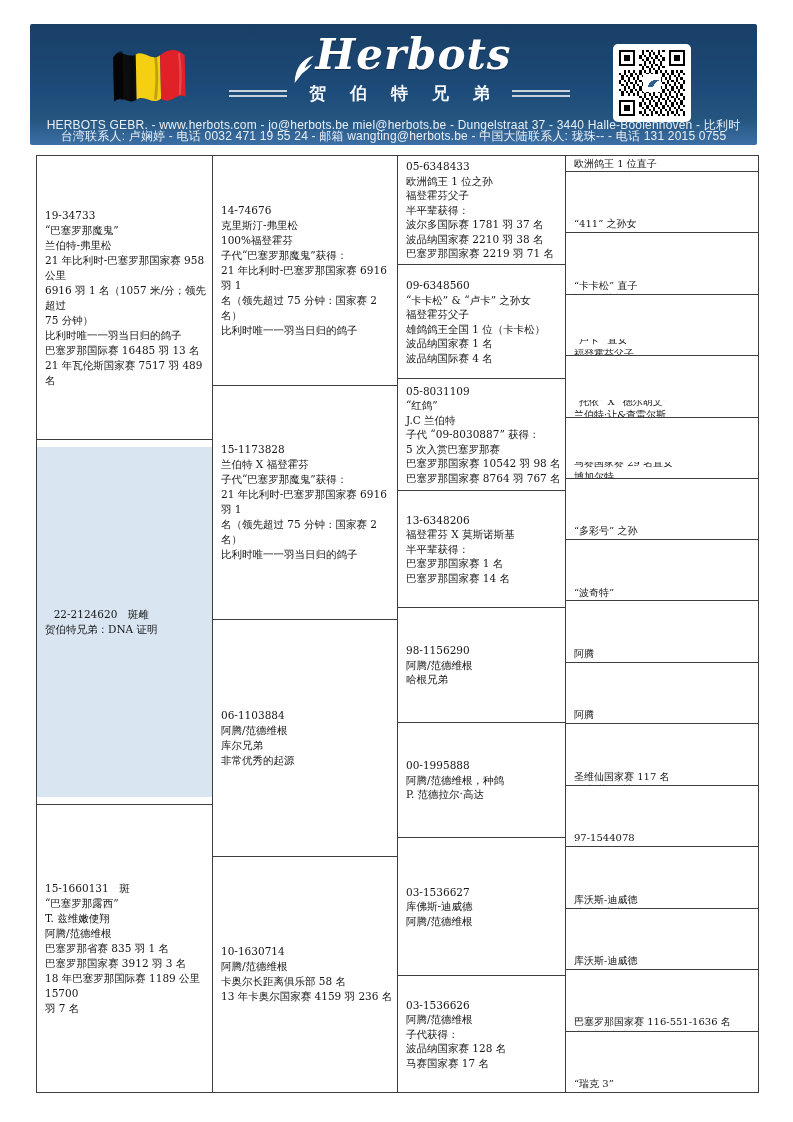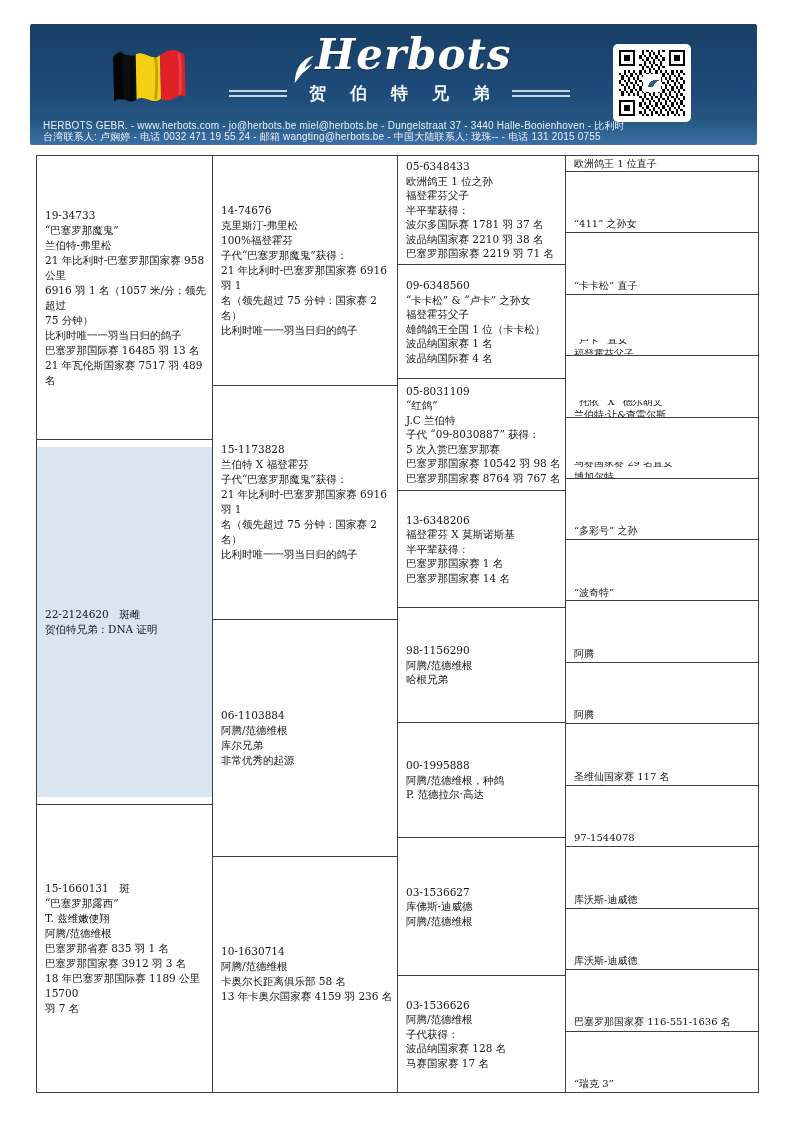--- a/index.html
+++ b/index.html
@@ -24,23 +24,23 @@
     font-style:italic; font-weight:bold; font-size:42px; line-height:46px;
     color:#ffffff; letter-spacing:1px; text-shadow:0 1px 1px rgba(0,0,0,.35);
   }
   .brand-cn-row { display:flex; align-items:center; justify-content:center; gap:13px; margin-top:1px; }
   .rule { width:58px; height:7px; border-top:2px solid #c9d3de; border-bottom:2px solid #c9d3de; }
   .brand-cn {
     font-size:17px; font-weight:bold; color:#f4f7fb;
     letter-spacing:9px; padding-left:9px; line-height:20px;
   }
   .contacts {
-    position:absolute; left:0; right:0; bottom:3px; text-align:left;
+    position:absolute; left:0; right:0; bottom:3px; text-align:center;
     font-family:"Liberation Sans","DejaVu Sans",sans-serif;
-    font-size:10px; line-height:11px; color:#e9eff6; letter-spacing:.2px;margin-left:13px;
+    font-size:12px; line-height:11px; color:#e9eff6; letter-spacing:.2px;
   }
   .qr-box {
     position:absolute; right:66px; top:20px; width:78px; height:78px;
     background:#ffffff; border-radius:5px; padding:6px;
   }
   
   .table {
     position:absolute; left:36px; top:155px; width:723px; height:938px;
     display:flex; border:1px solid #3e3e3e;
   }
@@ -51,21 +51,21 @@
     display:flex; align-items:center; border-bottom:1px solid #3e3e3e;
     overflow:hidden;
   }
   .col .cell:last-child { border-bottom:none; }
   .txt { white-space:pre-line; margin-left:8px; margin-right:4px; }
   .col1 .txt, .col2 .txt { font-size:10.5px; line-height:15px; }
   .col3 .txt { font-size:10.5px; line-height:14.5px; }
   .col4 .txt { font-size:10px;  line-height:13.6px; }
   .cell.highlight {
     background:#d9e6f2; background-clip:content-box;
-    padding-top:7px; padding-bottom:7px;
+    padding-top:7px; padding-bottom:7px;text-align:center;
   }
 </style>
 </head>
 <body>
 
 <div class="page">
 
   <div class="header-band">
 
     <svg class="flag" viewBox="0 0 100 72" width="94" height="68">

